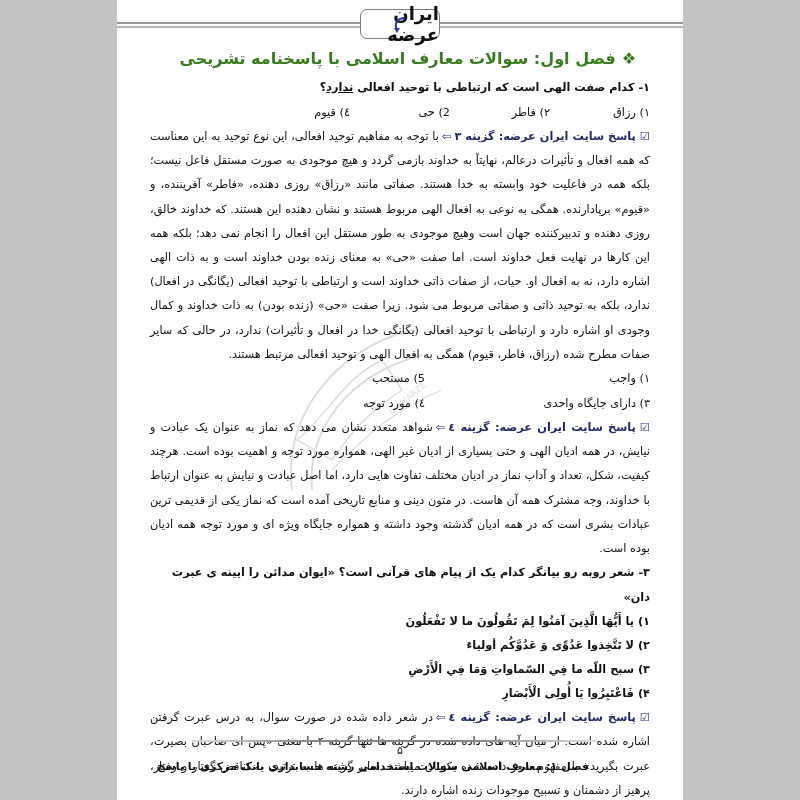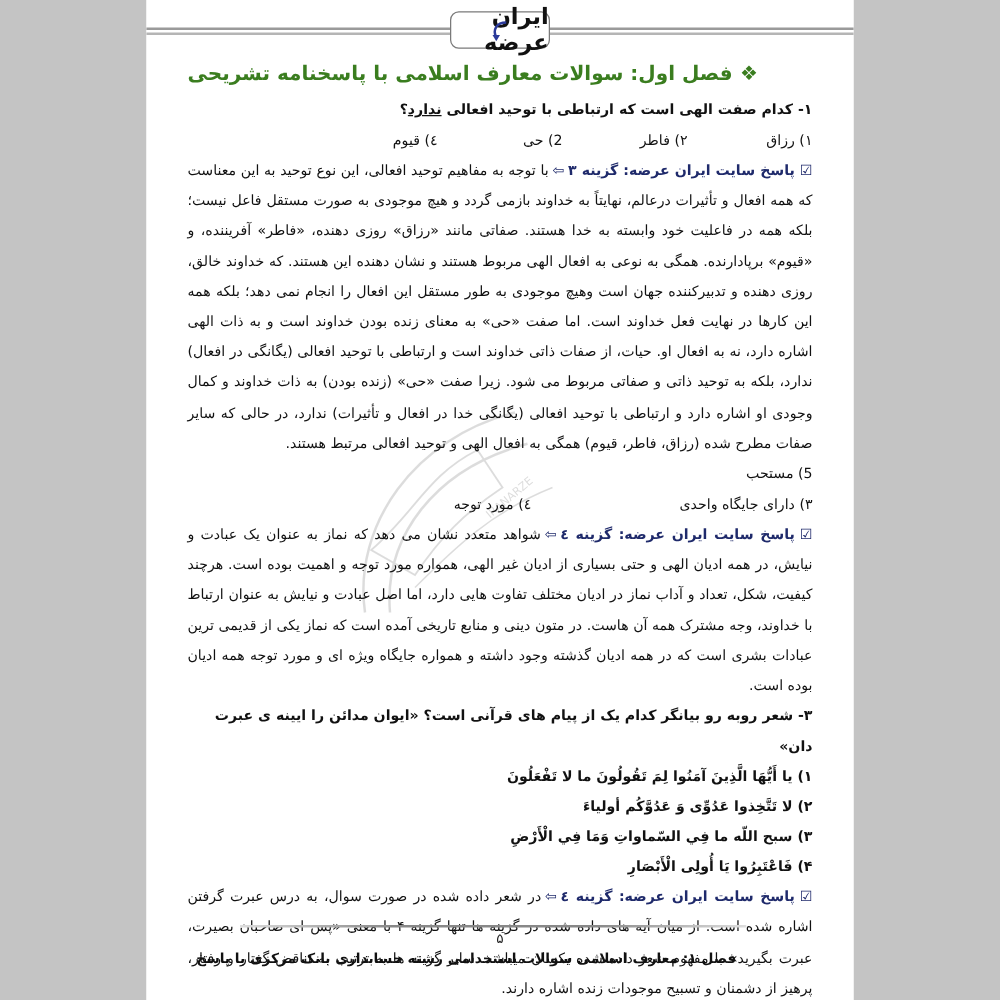--- a/index.html
+++ b/index.html
@@ -35,21 +35,21 @@
     .logo-arrow {
       position: absolute; left: 30px; top: 6px; width: 16px; height: 18px;
     }
     .content {
       position: absolute; left: 33px; width: 500px; top: 44px;
       direction: rtl; text-align: justify;
       font-size: 11.3px; color: #111;
     }
     .title {
       color: #3a7d1f; font-weight: bold; font-size: 16px;
-      line-height: 30px; padding-right: 14px; text-align: left;
+      line-height: 30px; padding-right: 14px; text-align: right;
       margin-bottom: 2px;
     }
     .title .star { color: #3a7d1f; margin-left: 6px; }
     .q {
       font-weight: bold; line-height: 24.5px; text-align: right;
     }
     .q .u { text-decoration: underline; }
     .opts {
       display: flex; line-height: 24.5px; text-align: right;
     }
@@ -118,20 +118,21 @@
       <span>۱) رزاق</span>
       <span style="width:100px">۲) فاطر</span>
       <span style="width:100px">2) حی</span>
       <span>٤) قیوم</span>
     </div>
     <div class="ans">
       <span class="box">☑</span><span class="lbl">پاسخ سایت ایران عرضه: گزینه ۳</span><span class="arrow">⇦</span><span>با توجه به مفاهیم توحید افعالی، این نوع توحید به این معناست که همه افعال و تأثیرات درعالم، نهایتاً به خداوند بازمی گردد و هیچ موجودی به صورت مستقل فاعل نیست؛ بلکه همه در فاعلیت خود وابسته به خدا هستند. صفاتی مانند «رزاق» روزی دهنده، «فاطر» آفریننده، و «قیوم» برپادارنده. همگی به نوعی به افعال الهی مربوط   هستند و نشان دهنده این هستند. که خداوند خالق، روزی دهنده و تدبیرکننده جهان است وهیچ موجودی به طور مستقل این افعال را انجام نمی دهد؛ بلکه همه این کارها در نهایت فعل خداوند است. اما صفت «حی» به معنای زنده بودن خداوند است و به ذات الهی اشاره دارد، نه به افعال او. حیات، از صفات ذاتی خداوند است و ارتباطی با توحید افعالی (یگانگی در افعال) ندارد، بلکه به توحید ذاتی و صفاتی مربوط می شود. زیرا صفت «حی» (زنده بودن) به ذات خداوند و کمال وجودی او اشاره دارد و ارتباطی با توحید افعالی (یگانگی خدا در افعال و تأثیرات) ندارد، در حالی که سایر صفات مطرح شده (رزاق، فاطر، قیوم) همگی به افعال الهی و توحید افعالی مرتبط  هستند.</span>
     </div>
 
     <div class="opts two">
+      <span>۱) واجب</span>
       <span>5) مستحب</span>
     </div>
     <div class="opts two">
       <span>۳) دارای جایگاه واحدی</span>
       <span>٤) مورد توجه</span>
     </div>
     <div class="ans">
       <span class="box">☑</span><span class="lbl">پاسخ سایت ایران عرضه: گزینه ٤</span><span class="arrow">⇦</span><span>شواهد متعدد نشان می دهد که نماز به عنوان یک عبادت و نیایش، در همه ادیان الهی و حتی بسیاری از ادیان غیر الهی، همواره مورد توجه و اهمیت بوده است. هرچند کیفیت، شکل، تعداد و آداب نماز در ادیان مختلف تفاوت هایی دارد، اما اصل عبادت و نیایش به عنوان ارتباط با خداوند، وجه مشترک همه آن هاست. در متون دینی و منابع تاریخی آمده است که نماز یکی از قدیمی ترین عبادات بشری است که در همه ادیان گذشته وجود داشته و همواره جایگاه ویژه ای و مورد توجه همه ادیان بوده است.</span>
     </div>
 

